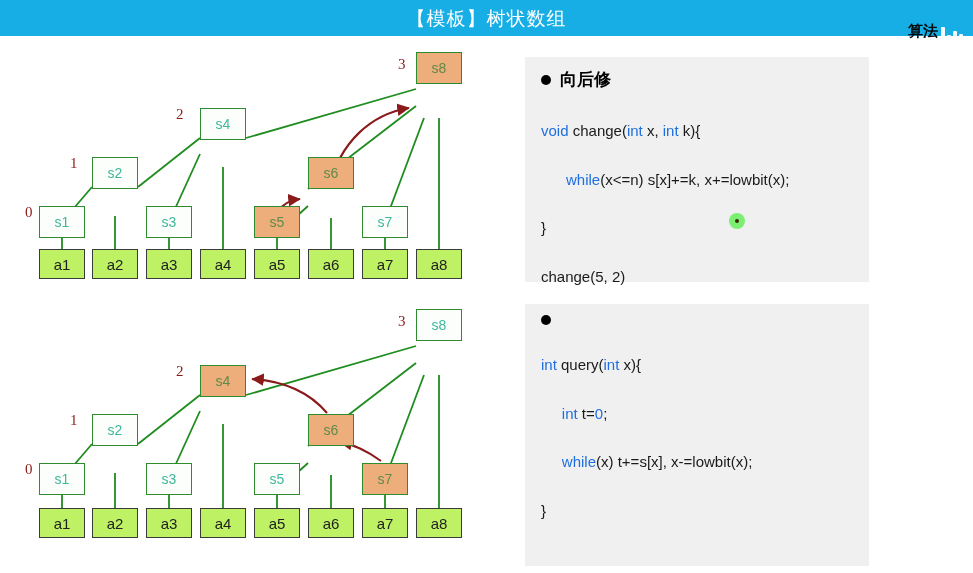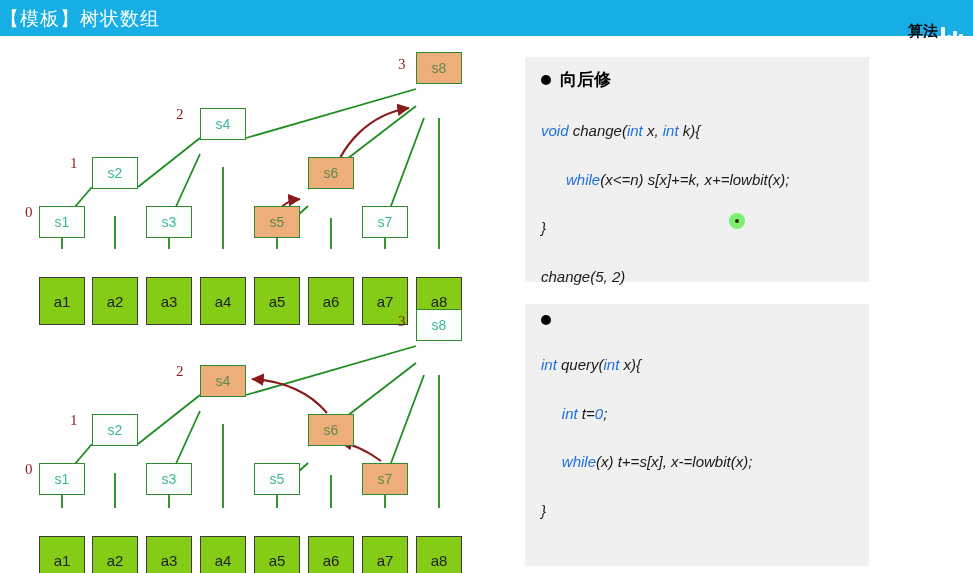--- a/index.html
+++ b/index.html
@@ -9,21 +9,21 @@
     font-family:"Liberation Sans","DejaVu Sans",sans-serif;
     overflow:hidden;position:relative;
   }
   
   #header{
     position:absolute;left:0;top:0;width:973px;height:36px;
     background:#16AEE5;
   }
   #header-title{
     position:absolute;left:0;top:0;width:973px;height:36px;
-    line-height:36px;text-align:left;
+    line-height:36px;text-align:center;
     color:#ffffff;font-size:19px;letter-spacing:1px;
     font-family:"DejaVu Sans",sans-serif;
   }
   #watermark{
     position:absolute;right:8px;top:22px;
     color:#000000;font-size:15px;font-weight:bold;
     opacity:.95;letter-spacing:0px;white-space:nowrap;
     font-family:"DejaVu Sans",sans-serif;
   }
   #watermark .bars{display:inline-block;margin-left:3px;vertical-align:-3px;}
@@ -42,22 +42,22 @@
     position:absolute;box-sizing:border-box;
     display:flex;align-items:center;justify-content:center;
     font-size:14px;
   }
   .node.s{
     border:1.6px solid #2E8B2E;background:#FBFEFB;color:#3FB79B;
     width:46px;height:32px;
   }
   .node.s.hl{background:#EDAE7B;color:#5E8A4A;}
   .node.a{
-    border:1.6px solid #3B3B3B;background:#84cc16;color:#222222;
-    width:46px;height:48px;font-size:15px;margin-top:28px;
+    border:1.6px solid #3B3B3B;background:#bef264;color:#222222;
+    width:46px;height:30px;font-size:15px;
   }
   .lvl{
     position:absolute;color:#8B1A1A;font-size:15px;
     font-family:"Liberation Serif","DejaVu Serif",serif;
   }
 
   
   .panel{
     position:absolute;left:525px;width:344px;
     background:#F0F0F0;
@@ -70,21 +70,21 @@
     display:flex;align-items:center;gap:9px;
     padding:11px 0 4px 16px;
   }
   .panel .bullet{
     width:10px;height:10px;border-radius:50%;background:#000000;flex:none;
   }
   .panel .bullet-text{
     font-size:17px;font-weight:bold;color:#000000;
     font-family:"DejaVu Sans",sans-serif;
   }
-  .panel .code{padding:0 0 0 16px;line-height:1.62;white-space:pre;font-style:italic;}
+  .panel .code{padding:0 0 0 16px;line-height:1.62;white-space:pre;}
   .panel .code .ln{display:block;}
   .kw{color:#1F6FE0;}
   .num{color:#1F6FE0;}
 
   #cursor{
     position:absolute;left:729px;top:213px;width:16px;height:16px;
     border-radius:50%;background:#7CEF72;
   }
   #cursor::after{
     content:"";position:absolute;left:6px;top:6px;width:4px;height:4px;

